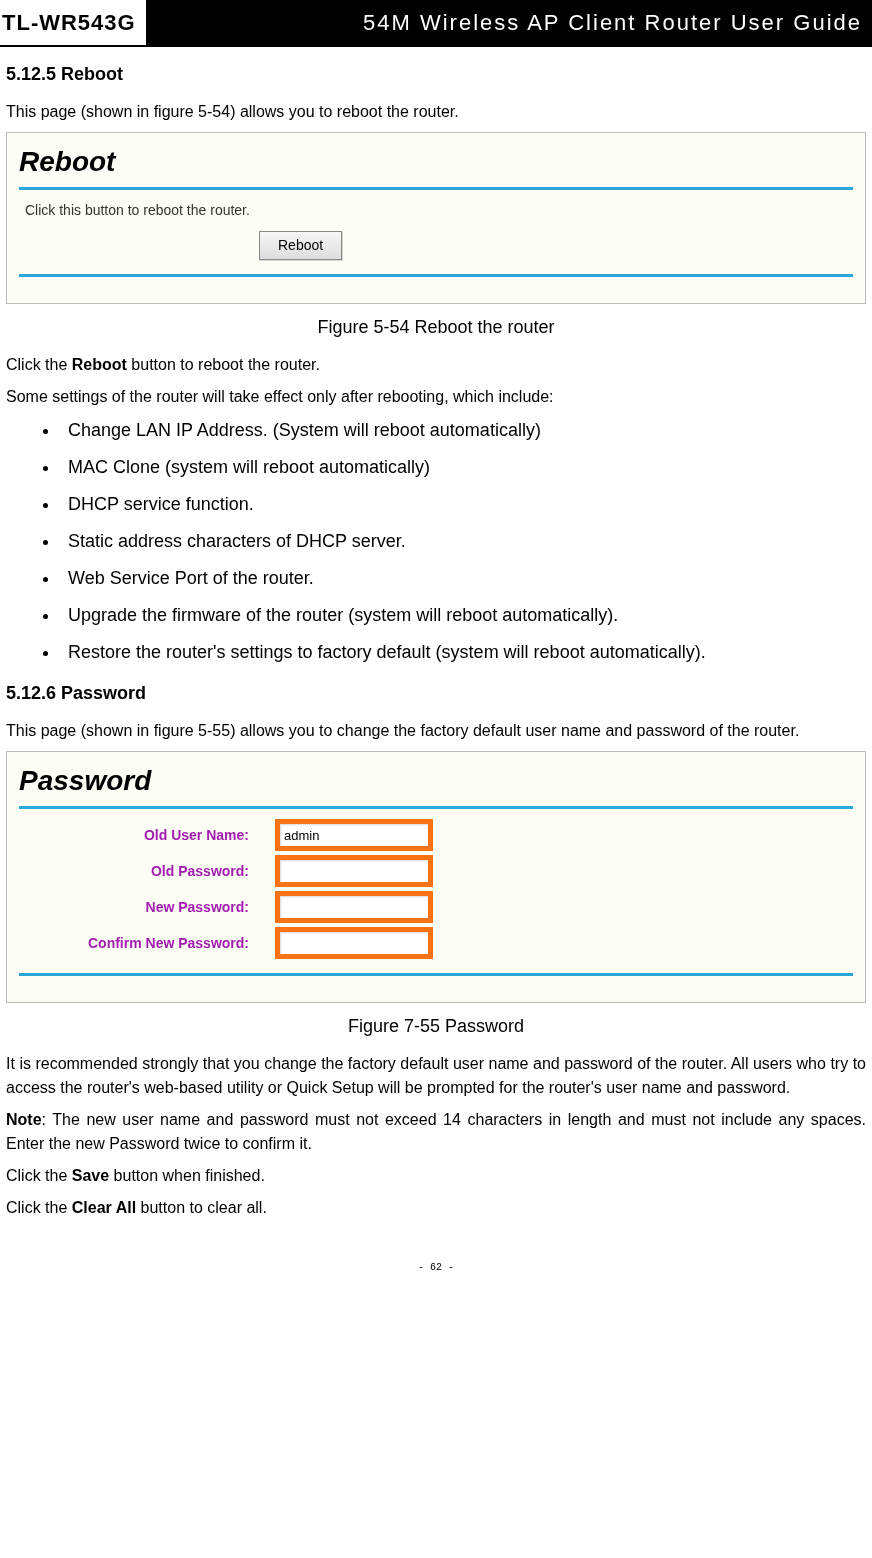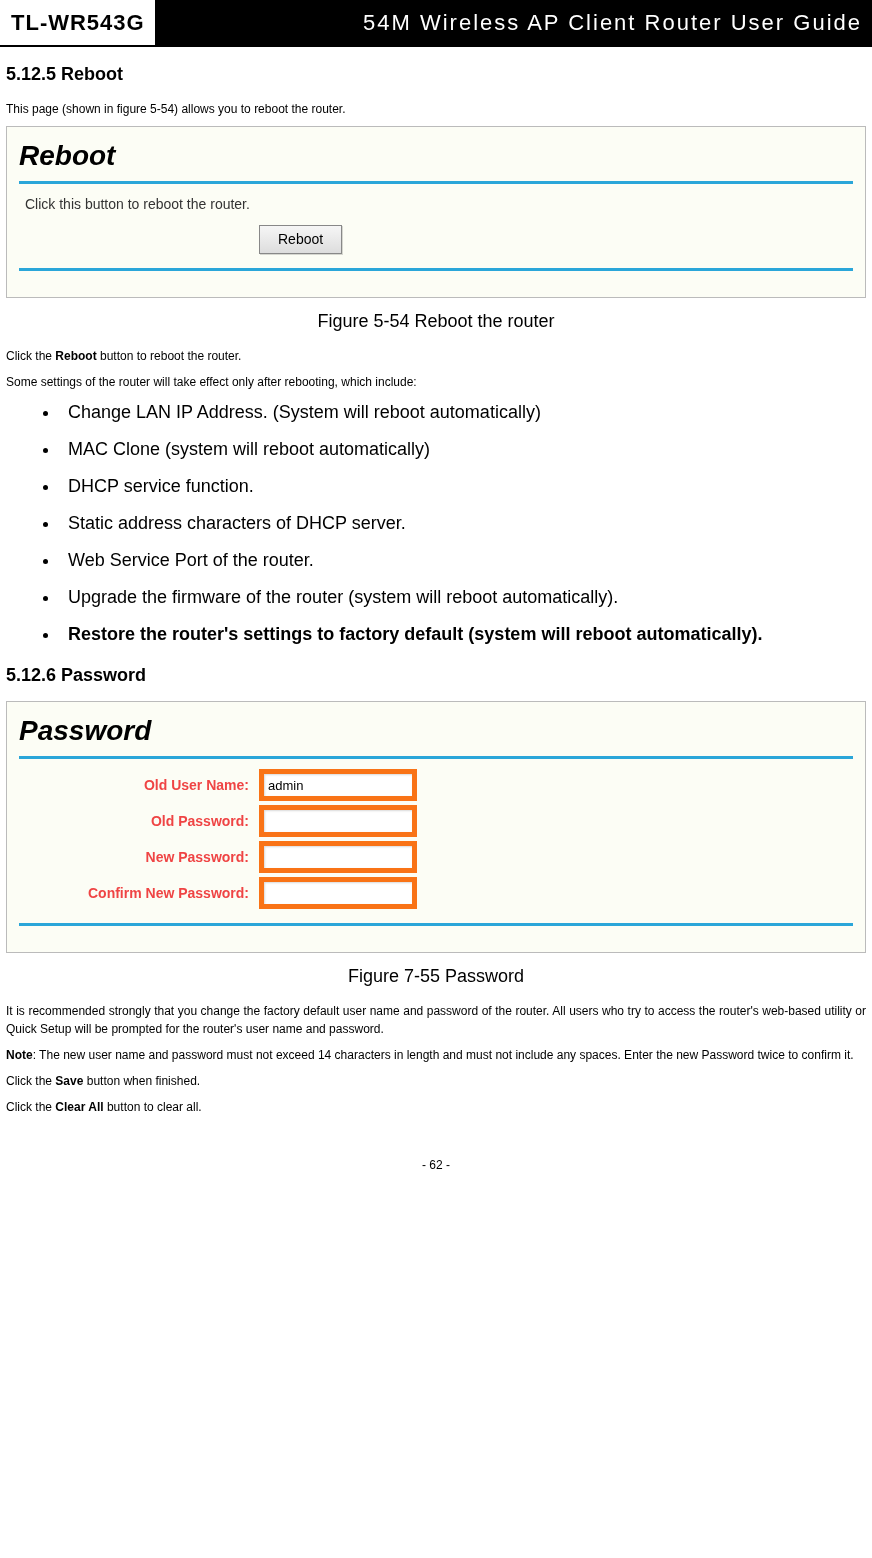--- a/index.html
+++ b/index.html
@@ -14,21 +14,20 @@
   .page {
     width: 872px;
     margin: 0 auto;
     padding: 0 0 40px 0;
     box-sizing: border-box;
   }
   .header-band {
     display: flex;
     align-items: flex-end;
     border-bottom: 2px solid #000;
-    padding-left: 9px;
   }
   .header-model {
     font-weight: bold;
     font-size: 22px;
     letter-spacing: 1px;
     padding: 6px 2px;
   }
   .header-title {
     background: #000;
     color: #fff;
@@ -42,41 +41,40 @@
   }
   .content {
     padding: 0 6px;
   }
   .section-heading {
     font-weight: bold;
     font-size: 18px;
     margin: 14px 0 12px 0;
   }
   .body-text {
-    font-size: 12px;
+    font-size: 16px;
     margin: 8px 0;
     text-align: justify;
   }
   .figure-caption {
     text-align: center;
     font-size: 18px;
     margin: 10px 0 12px 0;
   }
   ul.bullets {
     margin: 6px 0 14px 30px;
     padding: 0 0 0 24px;
   }
   ul.bullets li {
     margin: 4px 0 10px 0;
     padding-left: 8px;
     text-align: justify;
   }
   .li-justify {
     text-align: justify;
-    font-weight: bold;
   }
   .panel {
     border: 1px solid #bbb;
     background: #fcfdf5;
     padding: 8px 12px 16px 12px;
     margin: 8px 0;
   }
   .panel-title {
     font-family: Arial, sans-serif;
     font-weight: bold;
@@ -98,22 +96,22 @@
   .form-row {
     display: flex;
     align-items: center;
     margin: 4px 0;
   }
   .form-label {
     width: 230px;
     text-align: right;
     font-weight: bold;
     font-size: 14px;
-    color: #ef4444;
-    padding-right: 10px;
+    color: #a21caf;
+    padding-right: 26px;
   }
   .form-input {
     border: 5px solid #f97316;
     background: #fff;
     box-shadow: inset 1px 1px 2px rgba(0,0,0,0.15);
     font-size: 13px;
     padding: 2px 4px;
     width: 140px;
     height: 18px;
     box-sizing: content-box;
@@ -128,22 +126,23 @@
     border: 1px solid #888;
     background: linear-gradient(#f6f6f6, #ddd);
     font-size: 14px;
     padding: 3px 18px;
     margin: 0 4px 0 0;
     box-shadow: 1px 1px 0 rgba(0,0,0,0.15);
     cursor: pointer;
   }
   .page-number {
     text-align: center;
-    font-size: 12px;
+    font-size: 10px;
     margin-top: 40px;
+    font-family: Liberation Mono, monospace;
   }
   .bold { font-weight: bold; }
 </style>
 </head>
 <body>
 
 <div class="page">
 
   <div class="header-band">
     <div class="header-model">TL-WR543G</div>
@@ -176,20 +175,21 @@
       <li>Change LAN IP Address. (System will reboot automatically)</li>
       <li>MAC Clone (system will reboot automatically)</li>
       <li>DHCP service function.</li>
       <li>Static address characters of DHCP server.</li>
       <li>Web Service Port of the router.</li>
       <li>Upgrade the firmware of the router (system will reboot automatically).</li>
       <li class="li-justify">Restore the router's settings to factory default (system will reboot automatically).</li>
     </ul>
 
     <div class="section-heading">5.12.6 Password</div>
+    <div class="body-text">This page (shown in figure 5-55) allows you to change the factory default user name and password of the router.</div>
 
     <div class="panel">
       <div class="panel-title">Password</div>
       <hr class="hr-blue">
 
       <div class="form-row">
         <div class="form-label">Old User Name:</div>
         <input class="form-input" type="text" value="admin" style="">
       </div>
       <div class="form-row">

